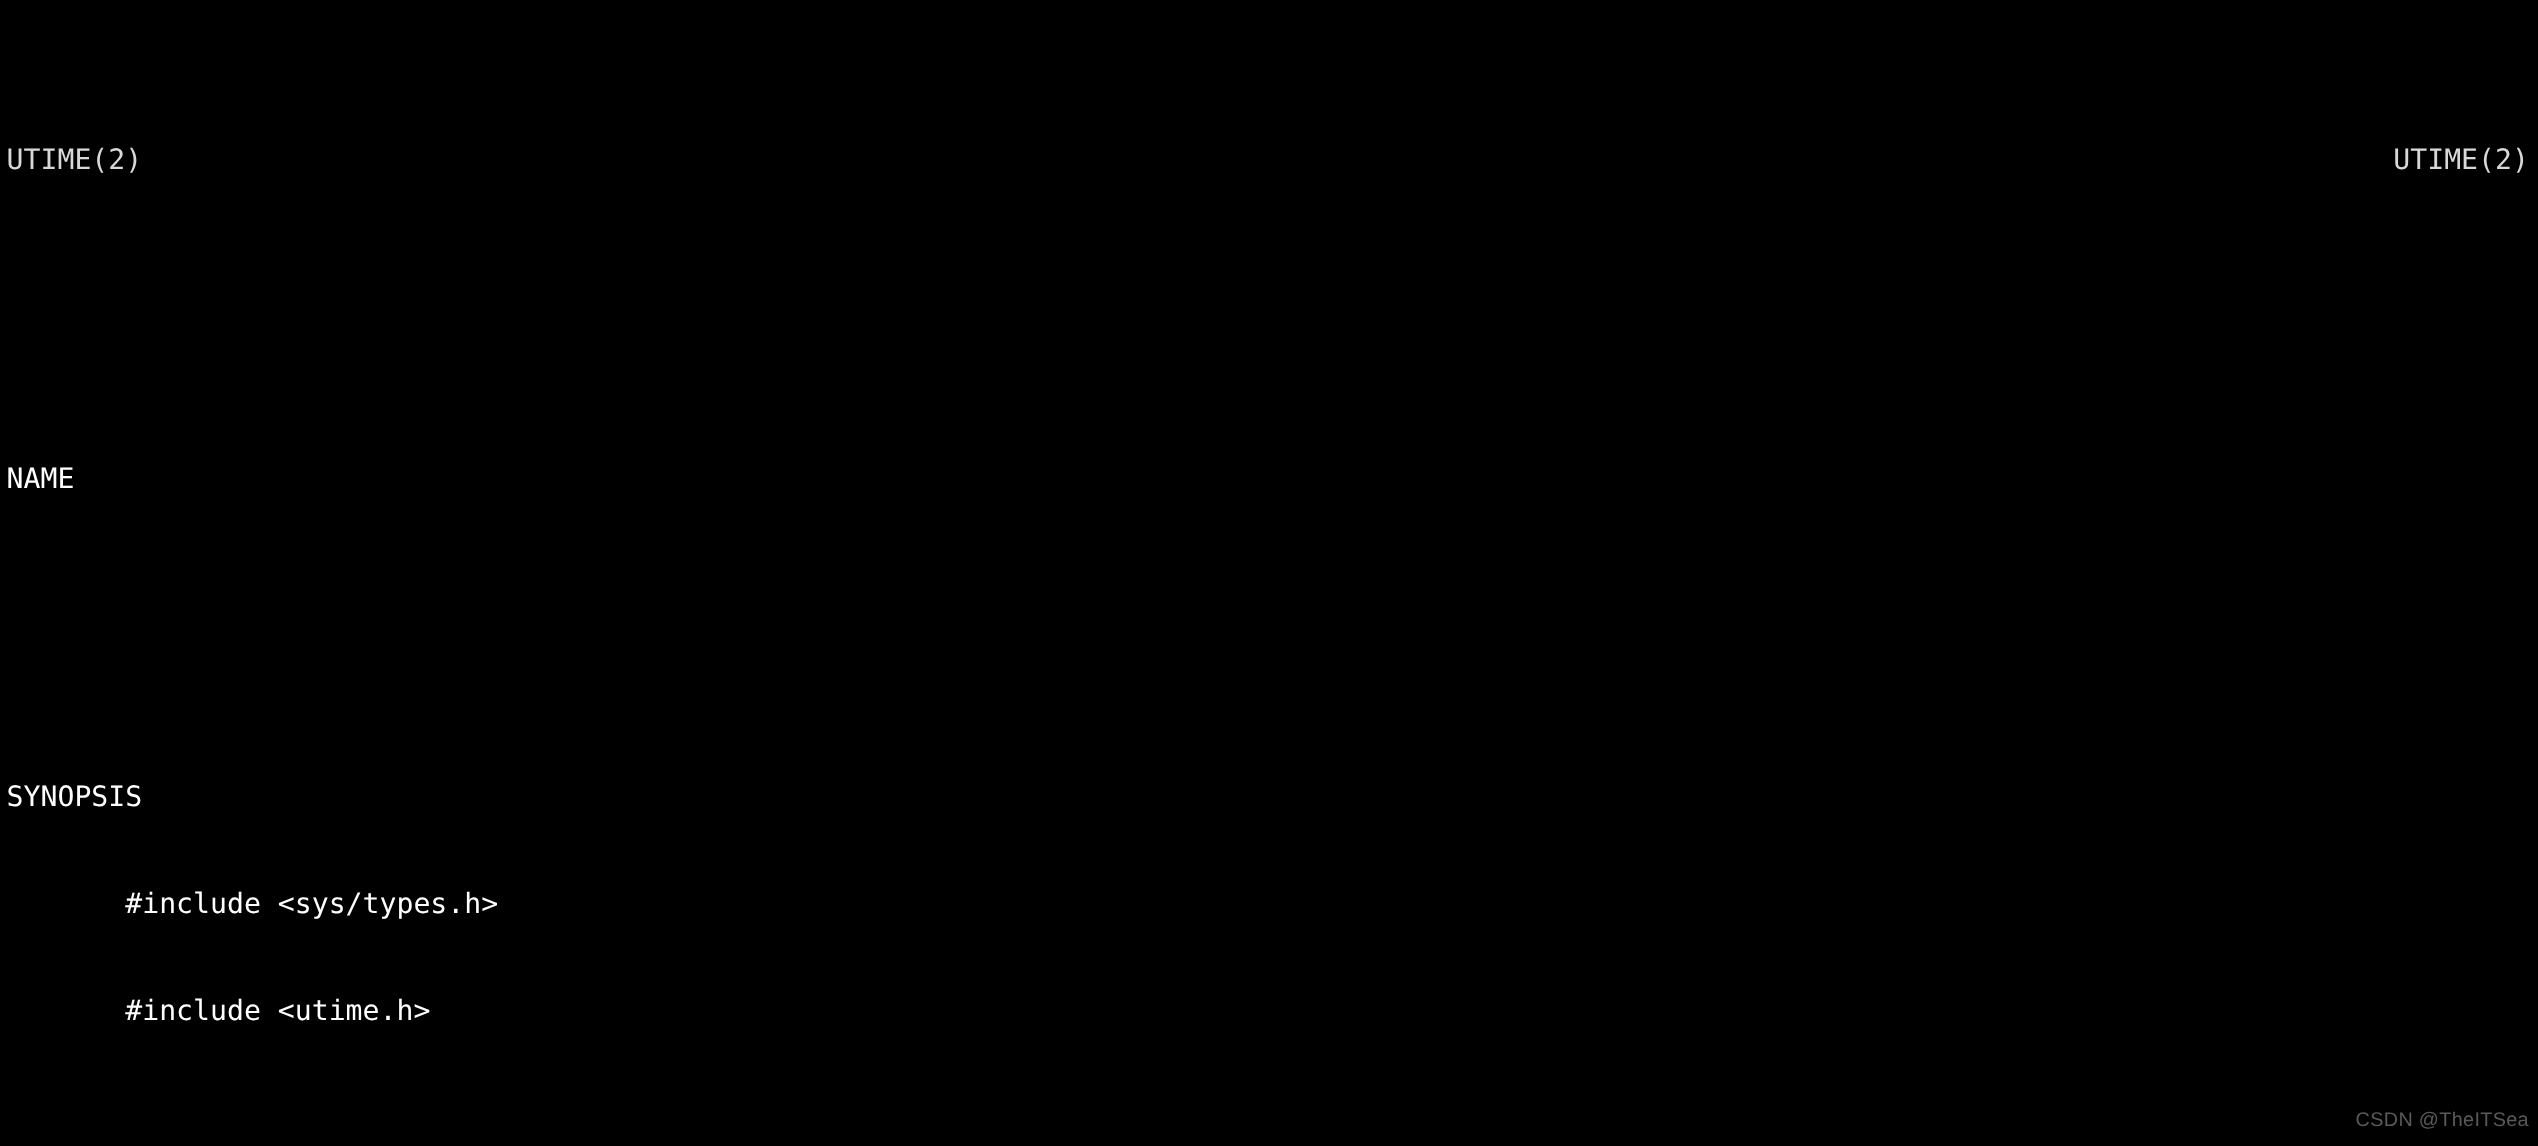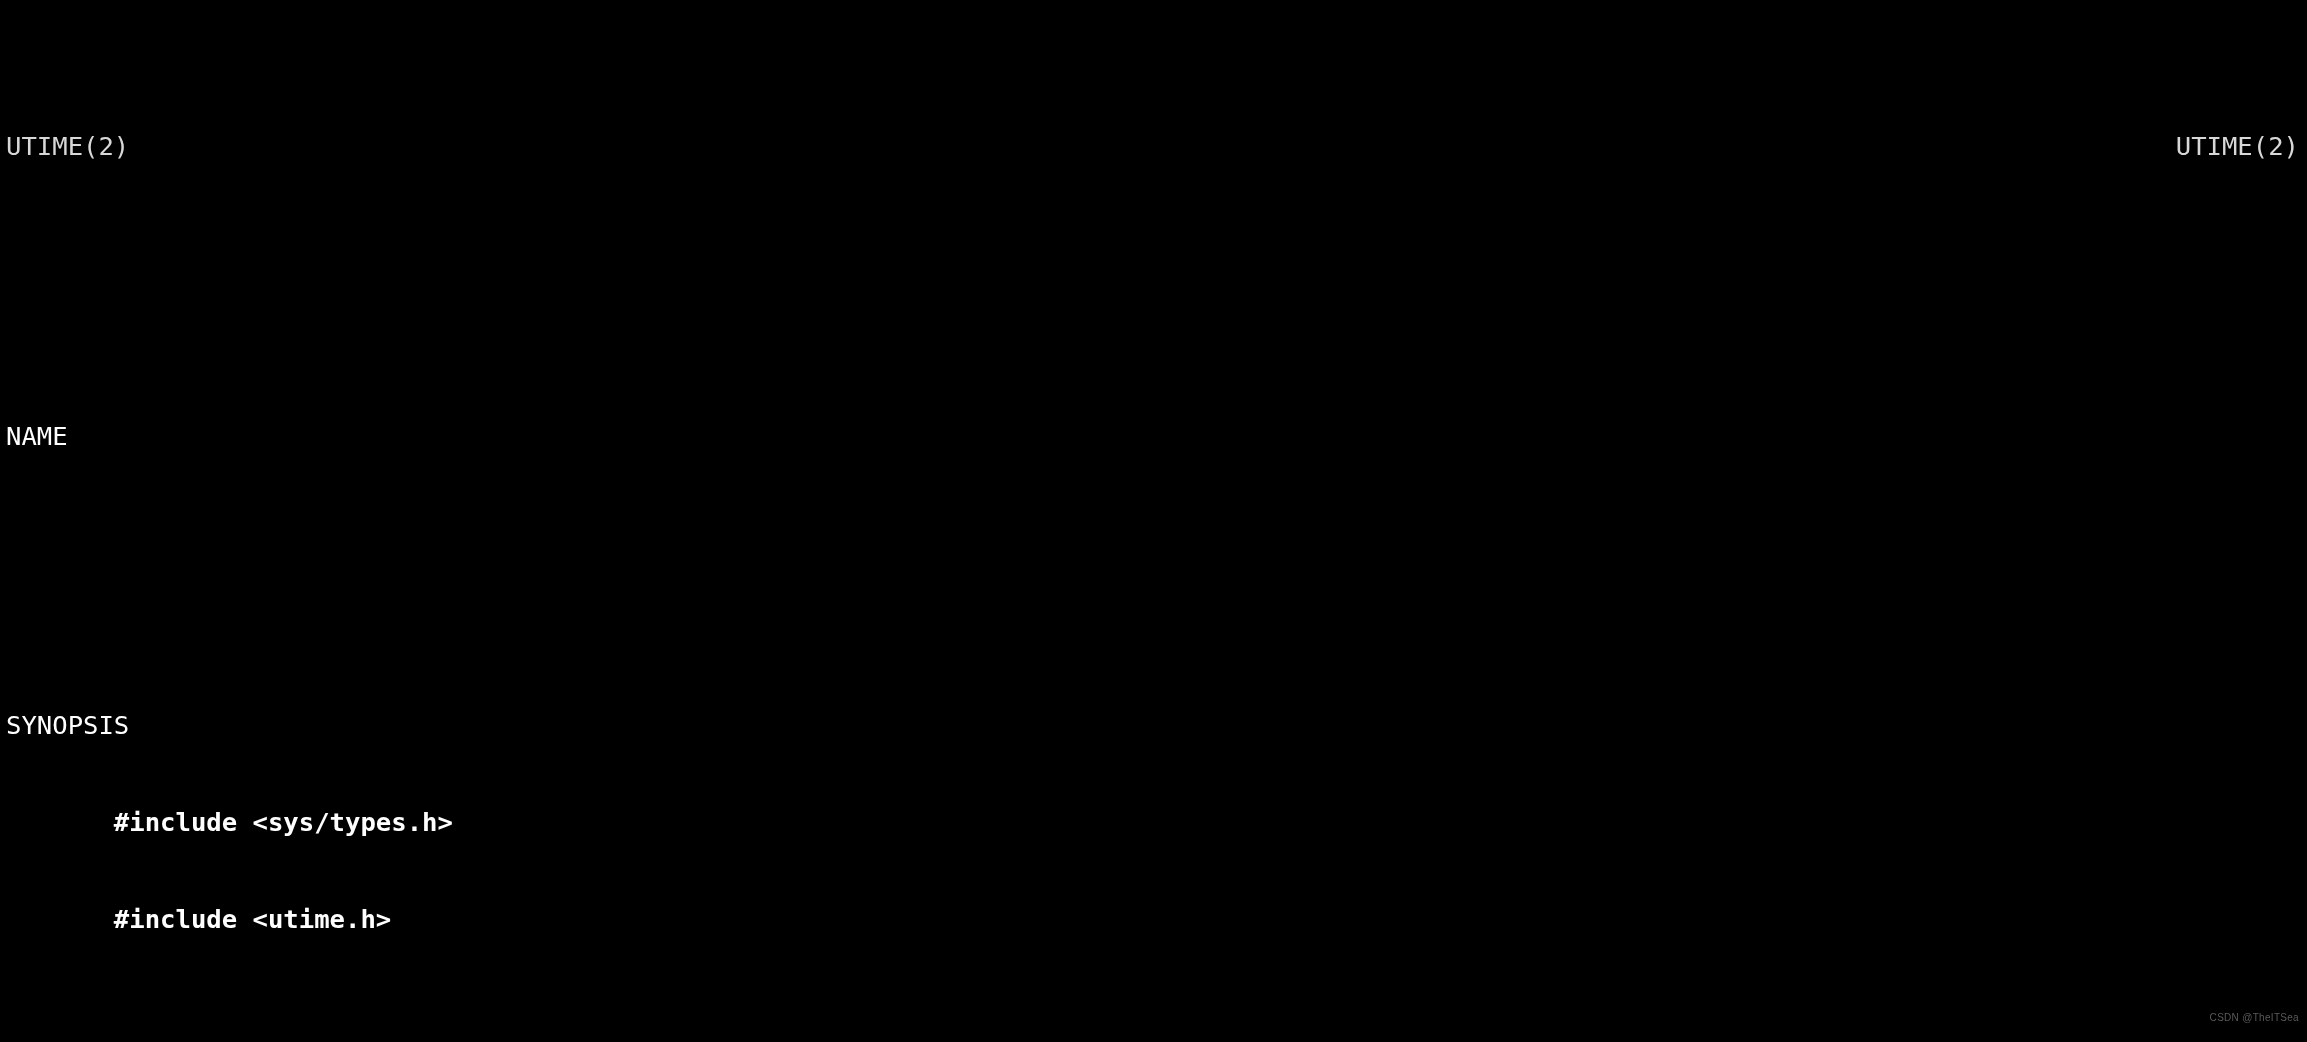--- a/index.html
+++ b/index.html
@@ -48,29 +48,29 @@
     height: 32.2px;
     white-space: pre;
   }
   .hdr .center { flex: 0 0 auto; }
 
   .sect {
     font-weight: normal;
     color: #ffffff;
   }
   b, .b {
-    font-weight: bold;
+    font-weight: normal;
     color: #ffffff;
   }
   .watermark {
     position: absolute;
     right: 8px;
     bottom: 8px;
     font-family: "Liberation Sans", sans-serif;
-    font-size: 10px;
+    font-size: 18px;
     color: #5a5a5a;
     letter-spacing: 0.3px;
     white-space: pre;
   }
 </style>
 </head>
 <body>
 
 <div class="page">
 

